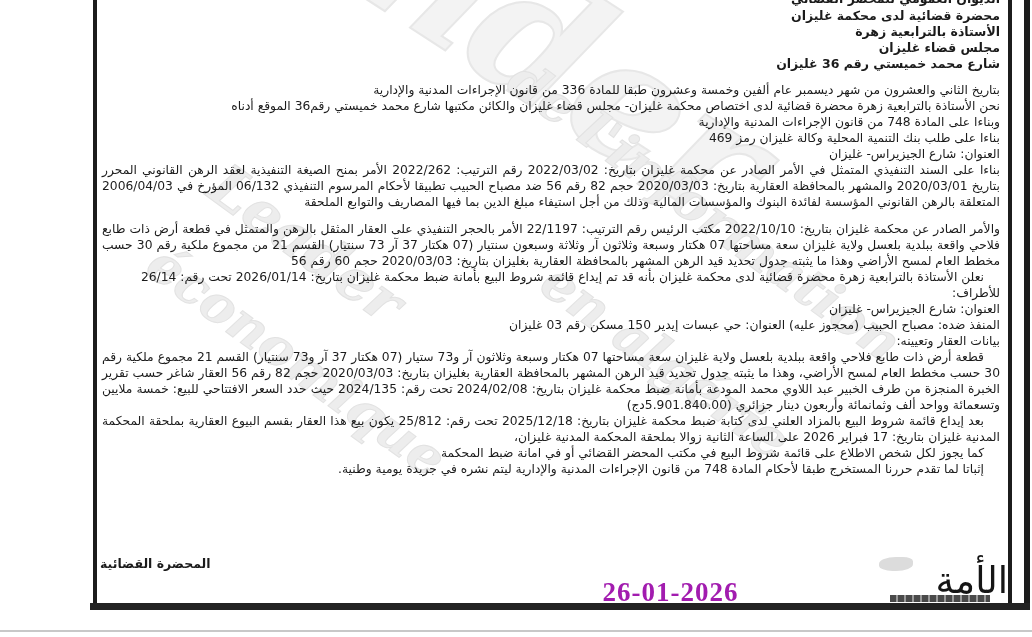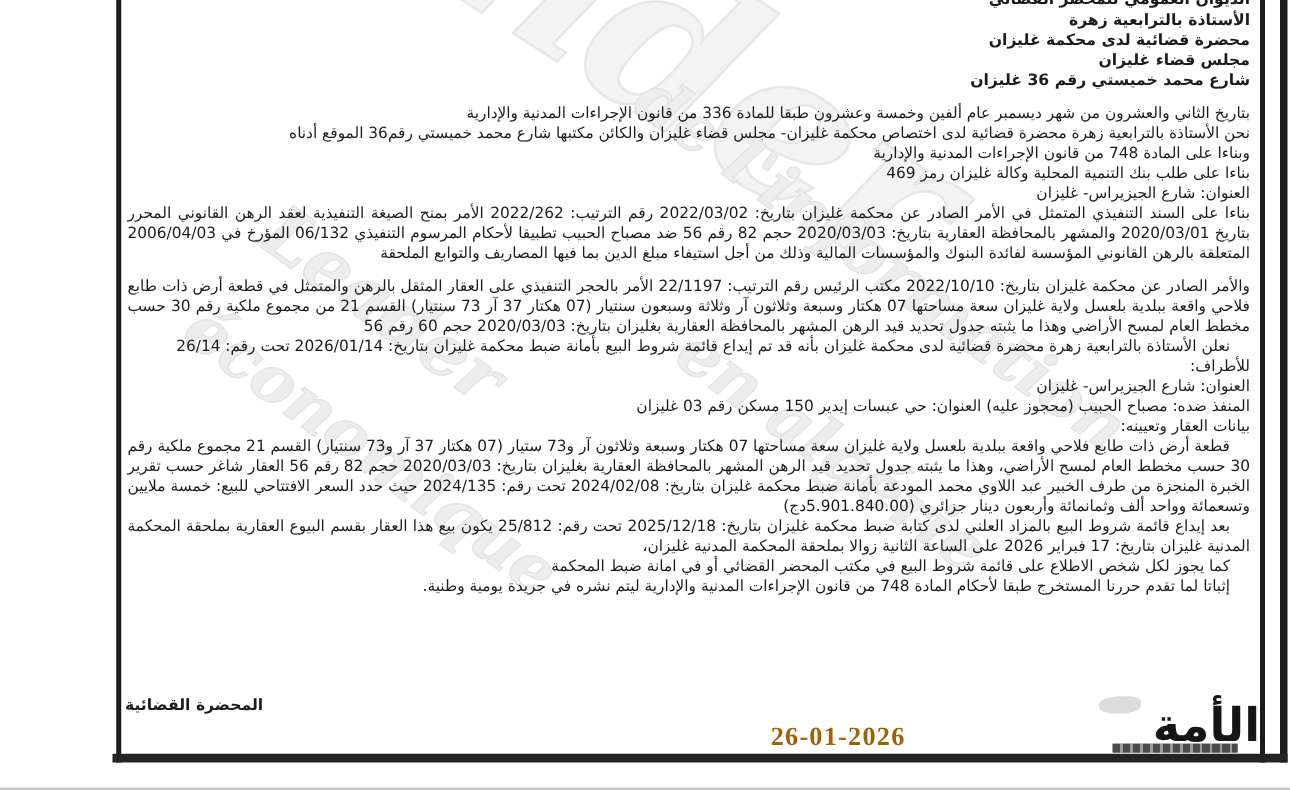--- a/index.html
+++ b/index.html
@@ -38,24 +38,24 @@
   .doc-title{font-size:14px;line-height:18px;}
   .doc-subtitle{font-size:13px;line-height:17px;}
   .body-text{margin-top:10px;font-size:12.3px;line-height:16px;text-align:justify;}
   .body-text p{margin:0;}
   .body-text p.indent{text-indent:16px;}
   .body-text p.gap{margin-top:11px;}
 
   
   .signature{position:absolute;left:100px;top:556px;font-size:12.5px;font-weight:bold;direction:rtl;z-index:3;}
   .pub-date{position:absolute;left:598px;top:577px;width:145px;text-align:center;
-            font-family:"Liberation Serif",serif;font-weight:bold;font-size:21px;
-            letter-spacing:1px;color:#a16207;z-index:4;}
+            font-family:"Liberation Serif",serif;font-weight:bold;font-size:27px;
+            letter-spacing:1px;color:#a21caf;z-index:4;}
   .masthead{position:absolute;left:868px;top:563px;width:140px;height:44px;z-index:4;text-align:right;direction:rtl;}
-  .masthead .logo-text{font-size:37px;font-weight:bold;line-height:36px;color:#151515;
+  .masthead .logo-text{font-size:37px;font-weight:normal;line-height:36px;color:#151515;
             font-family:"DejaVu Sans",sans-serif;letter-spacing:-2px;}
   .masthead .logo-bar{margin-top:-4px;margin-right:18px;width:100px;height:7px;background:#4a4a4a;
             background-image:repeating-linear-gradient(90deg,#4a4a4a 0 6px,#9a9a9a 6px 8px);}
   .masthead .logo-spot{position:absolute;right:95px;top:-6px;width:34px;height:14px;background:#dcdcdc;
             border-radius:50% 30% 50% 40%;}
 </style>
 </head>
 <body>
 
 <div class="page">
@@ -71,22 +71,22 @@
   <div class="vline vline-right-outer"></div>
   <div class="hline-thick"></div>
   <div class="hline-thin"></div>
 
   <div class="content">
 
     <div class="letterhead">
       <div class="clipped">
           <span>الديوان العمومي للمحضر القضائي</span>
         </div>
+      <div>محضرة قضائية لدى محكمة غليزان</div>
       <div>الأستاذة بالترابعية زهرة</div>
-      <div>محضرة قضائية لدى محكمة غليزان</div>
       <div>مجلس قضاء غليزان</div>
       <div>شارع محمد خميستي رقم 36 غليزان</div>
     </div>
 
 
     <div class="body-text">
       <p>بتاريخ الثاني والعشرون من شهر ديسمبر عام ألفين وخمسة وعشرون طبقا للمادة 336 من قانون الإجراءات المدنية والإدارية</p>
       <p>نحن الأستاذة بالترابعية زهرة محضرة قضائية لدى اختصاص محكمة غليزان- مجلس قضاء غليزان والكائن مكتبها شارع محمد خميستي رقم36 الموقع أدناه</p>
       <p>وبناءا على المادة 748 من قانون الإجراءات المدنية والإدارية</p>
       <p>بناءا على طلب بنك التنمية المحلية وكالة غليزان رمز 469</p>

